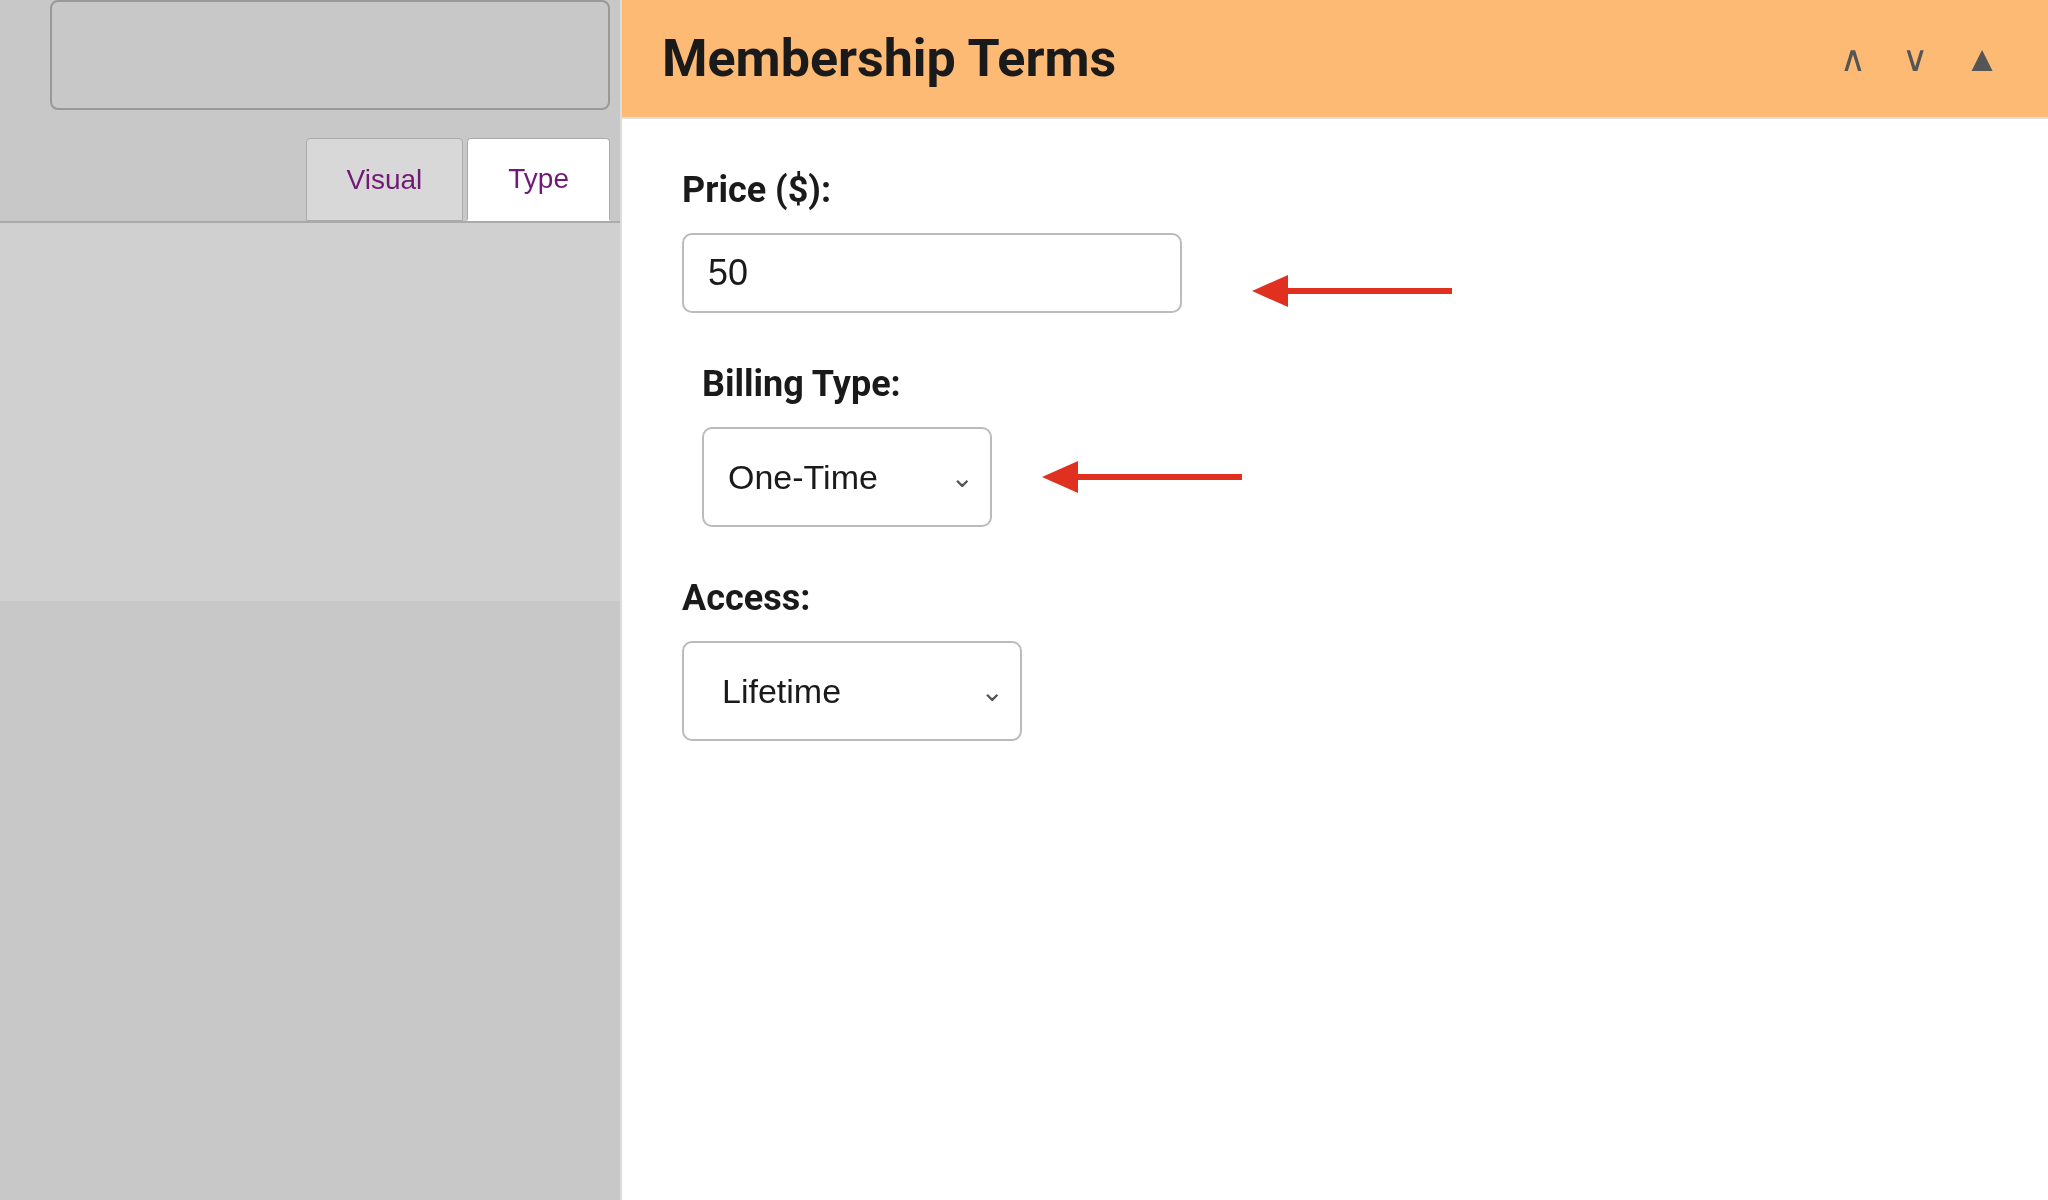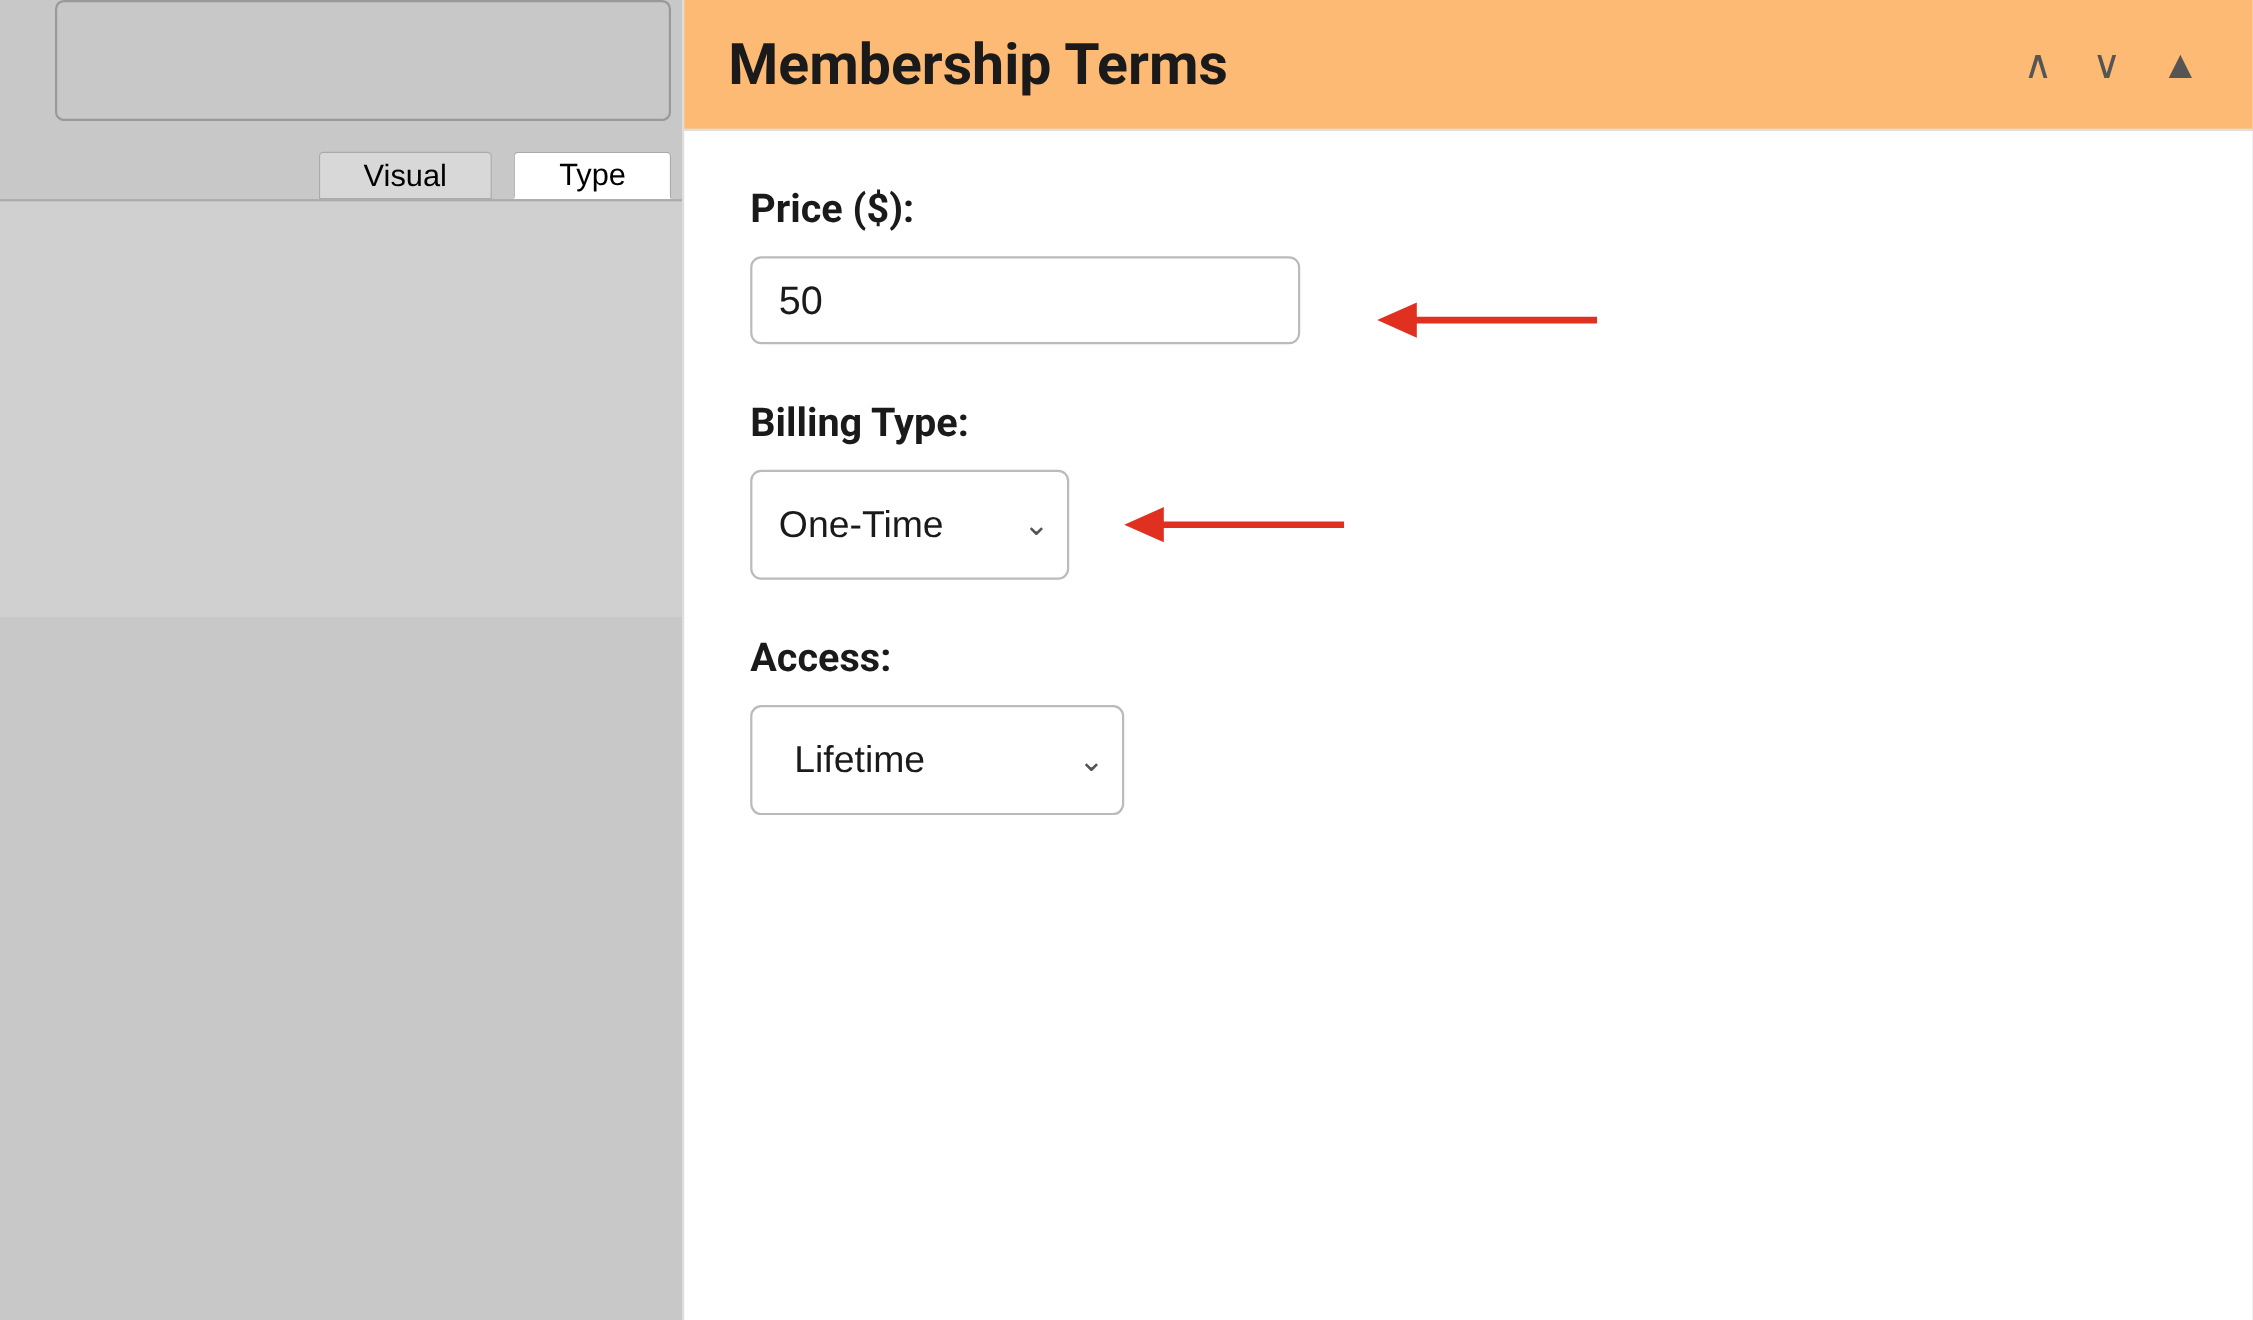--- a/index.html
+++ b/index.html
@@ -49,25 +49,25 @@
       display: flex;
       justify-content: flex-end;
       padding-right: 10px;
       margin-top: 8px;
     }
 
     .tab-btn {
       background: #d8d8d8;
       border: 1.5px solid #aaa;
       border-radius: 4px 4px 0 0;
-      padding: 4px 40px;
+      padding: 24px 40px;
       font-size: 28px;
-      color: #000000;
+      color: #701a75;
       cursor: pointer;
-      margin-left: 20px;
+      margin-left: 4px;
     }
 
     .tab-btn.active {
       background: #fff;
       border-bottom: 2px solid #fff;
     }
 
     .left-content-area {
       width: 100%;
       height: 380px;
@@ -151,20 +151,21 @@
       align-items: center;
     }
 
     .arrow-svg {
       width: 200px;
       height: 44px;
     }
 
     .billing-section {
       margin-bottom: 50px;
+      margin-left: 20px;
     }
 
     .billing-input-row {
       display: flex;
       align-items: center;
       gap: 50px;
     }
 
     .select-wrapper {
       position: relative;

